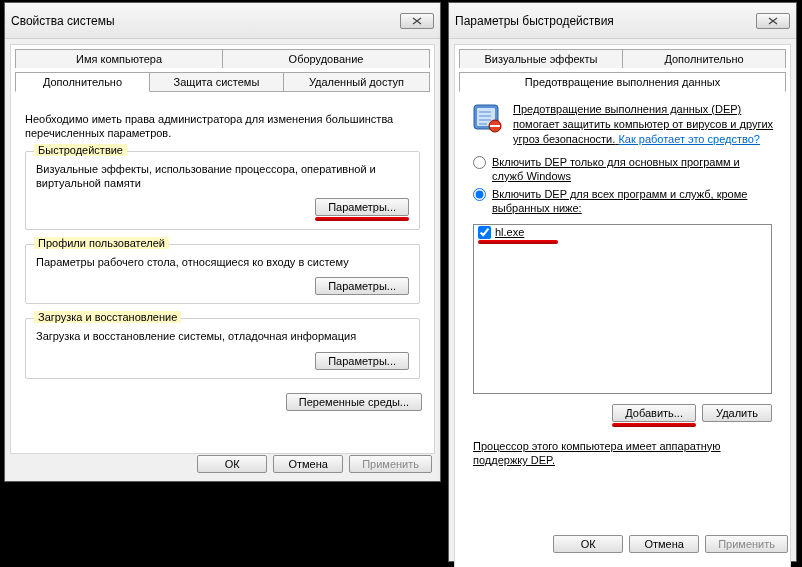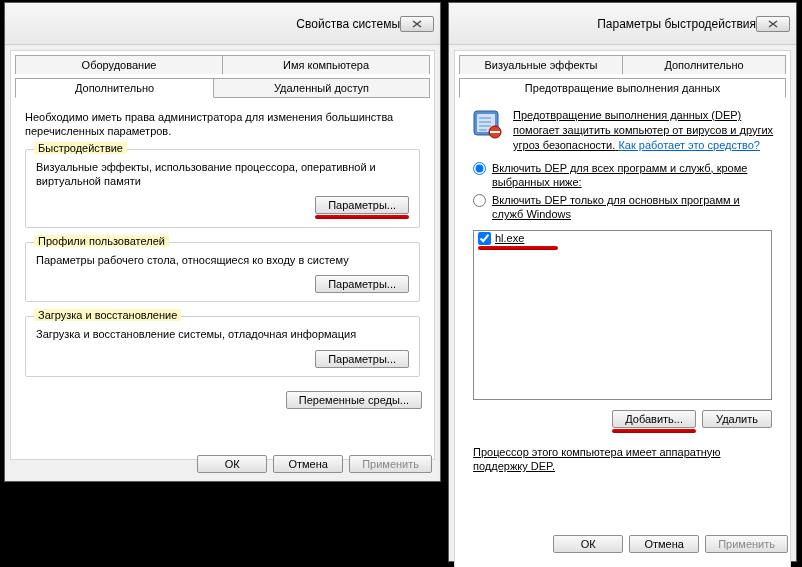--- a/index.html
+++ b/index.html
@@ -27,26 +27,26 @@
   height: 480px;
 }
 .dialog-right {
   left: 448px;
   top: 2px;
   width: 349px;
   height: 560px;
 }
 .titlebar {
   display: flex;
-  justify-content: flex-end;
+  justify-content: space-between;
   align-items: center;
   padding: 9px 6px;
   background: linear-gradient(#f7f7f7,#e8e8e8);
   border-bottom: 1px solid #d0d0d0;
-  height: 42px;
+  height: 36px;
 }
 .titlebar-text {
   font-size: 12px;
 }
 .close-btn {
   width: 34px;
   height: 16px;
   border: 1px solid #888;
   border-radius: 2px;
   background: linear-gradient(#fafafa,#d8d8d8);
@@ -83,21 +83,21 @@
 .tab.active {
   background: #fff;
   position: relative;
   z-index: 2;
   border-bottom: 1px solid #fff;
   margin-bottom: -1px;
 }
 .tab-content {
   border-top: 1px solid #a8a8a8;
   margin: 0 4px;
-  padding: 8px 8px;
+  padding: 16px 8px;
   font-size: 11px;
 }
 .intro-text { margin: 4px 2px 10px 2px; line-height: 1.3; }
 .groupbox {
   border: 1px solid #d0d0d0;
   margin: 6px 2px 14px 2px;
   padding: 8px 10px 8px 10px;
   position: relative;
   border-radius: 2px;
 }
@@ -196,25 +196,26 @@
   <div class="titlebar">
     <span class="titlebar-text">Свойства системы</span>
     <div class="close-btn">
       <svg viewBox="0 0 10 8">
           <path d="M1 1 L9 7 M9 1 L1 7" stroke="#444" stroke-width="1.3" fill="none"></path>
         </svg>
     </div>
   </div>
   <div class="dialog-body">
     <div class="tab-row">
+      <div class="tab" style="flex:1">Имя компьютера</div>
       <div class="tab" style="flex:1">Оборудование</div>
-      <div class="tab" style="flex:1">Имя компьютера</div>
     </div>
     <div class="tab-row">
       <div class="tab active" style="flex:1.1">Дополнительно</div>
+      <div class="tab" style="flex:1.1">Защита системы</div>
       <div class="tab" style="flex:1.2">Удаленный доступ</div>
     </div>
     <div class="tab-content">
       <div class="intro-text">Необходимо иметь права администратора для изменения большинства перечисленных параметров.</div>
 
       <div class="groupbox">
         <div class="groupbox-title">Быстродействие</div>
         <div class="group-desc">Визуальные эффекты, использование процессора, оперативной и виртуальной памяти</div>
         <div class="btn-row">
           <div style="display:inline-block;">
@@ -282,26 +283,26 @@
             </svg>
           </div>
           <div class="dep-text">
             <span>Предотвращение выполнения данных (DEP) помогает защитить компьютер от вирусов и других угроз безопасности.</span>
             <span> </span>
             <span class="link">Как работает это средство?</span>
           </div>
         </div>
 
         <label class="radio-row">
+          <input type="radio" name="dep" style="">
+          <span>Включить DEP только для основных программ и служб Windows</span>
+        </label>
+        <label class="radio-row">
           <input type="radio" name="dep" checked="" style="">
           <span>Включить DEP для всех программ и служб, кроме выбранных ниже:</span>
-        </label>
-        <label class="radio-row">
-          <input type="radio" name="dep" style="">
-          <span>Включить DEP только для основных программ и служб Windows</span>
         </label>
 
         <div class="listbox">
           <div class="list-item">
             <input type="checkbox" checked="" style="">
             <span>hl.exe</span>
           </div>
           <div class="list-underline"></div>
         </div>
 

